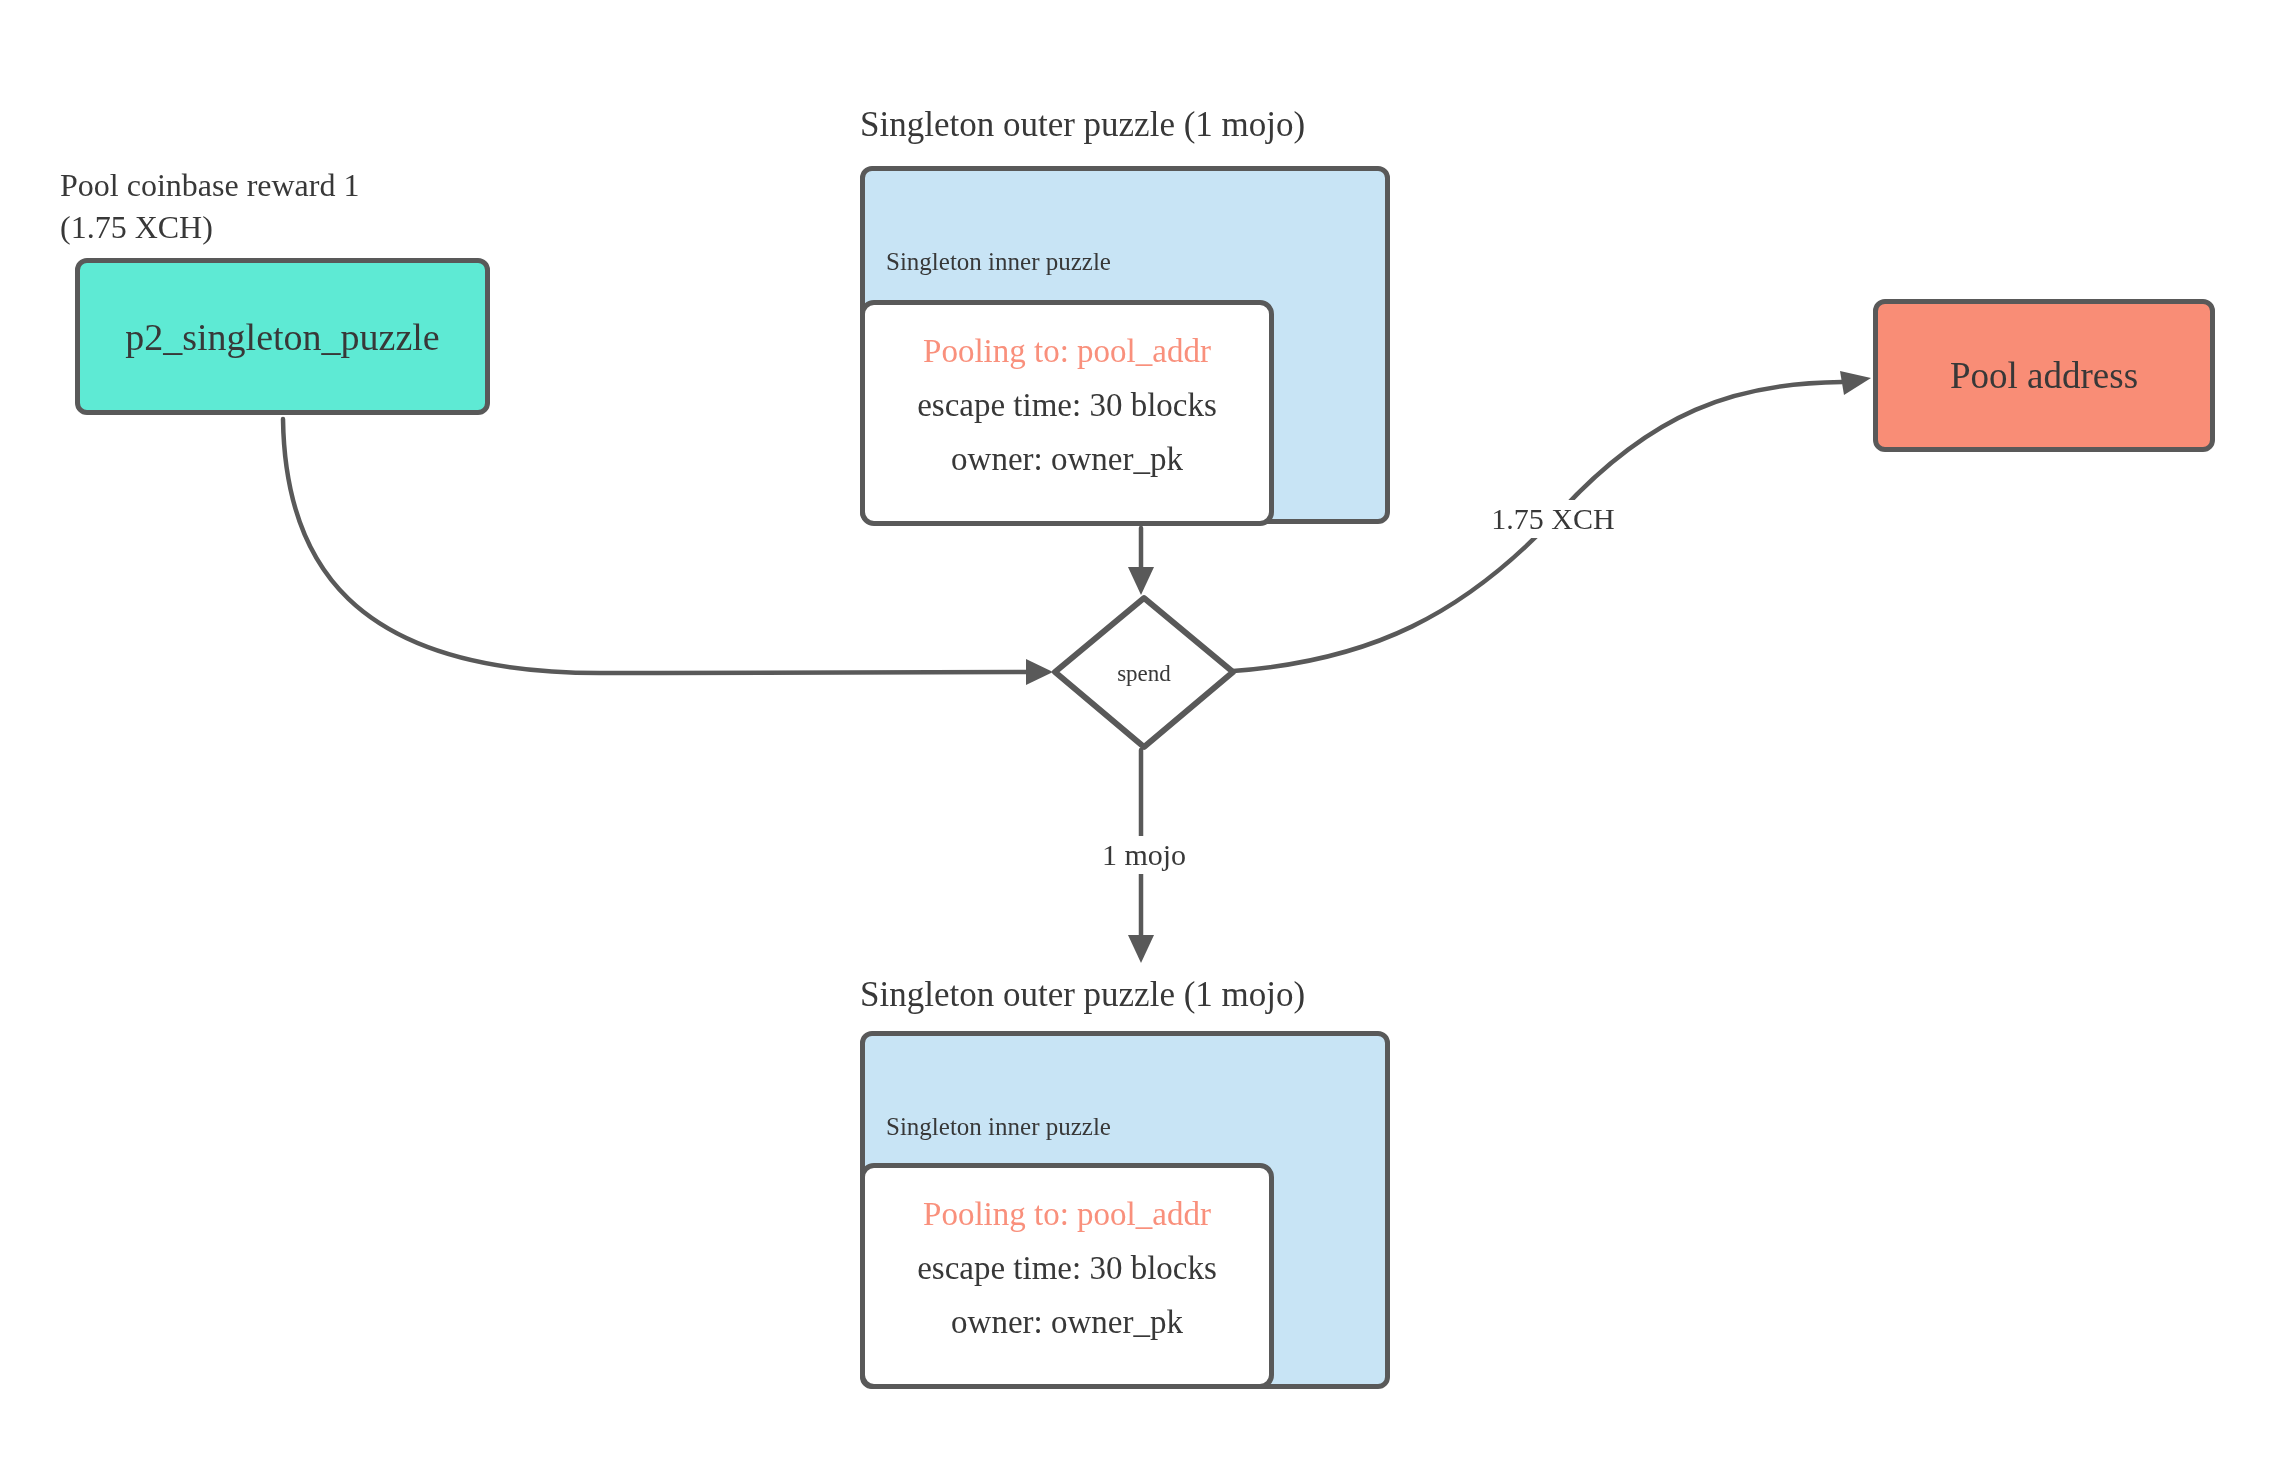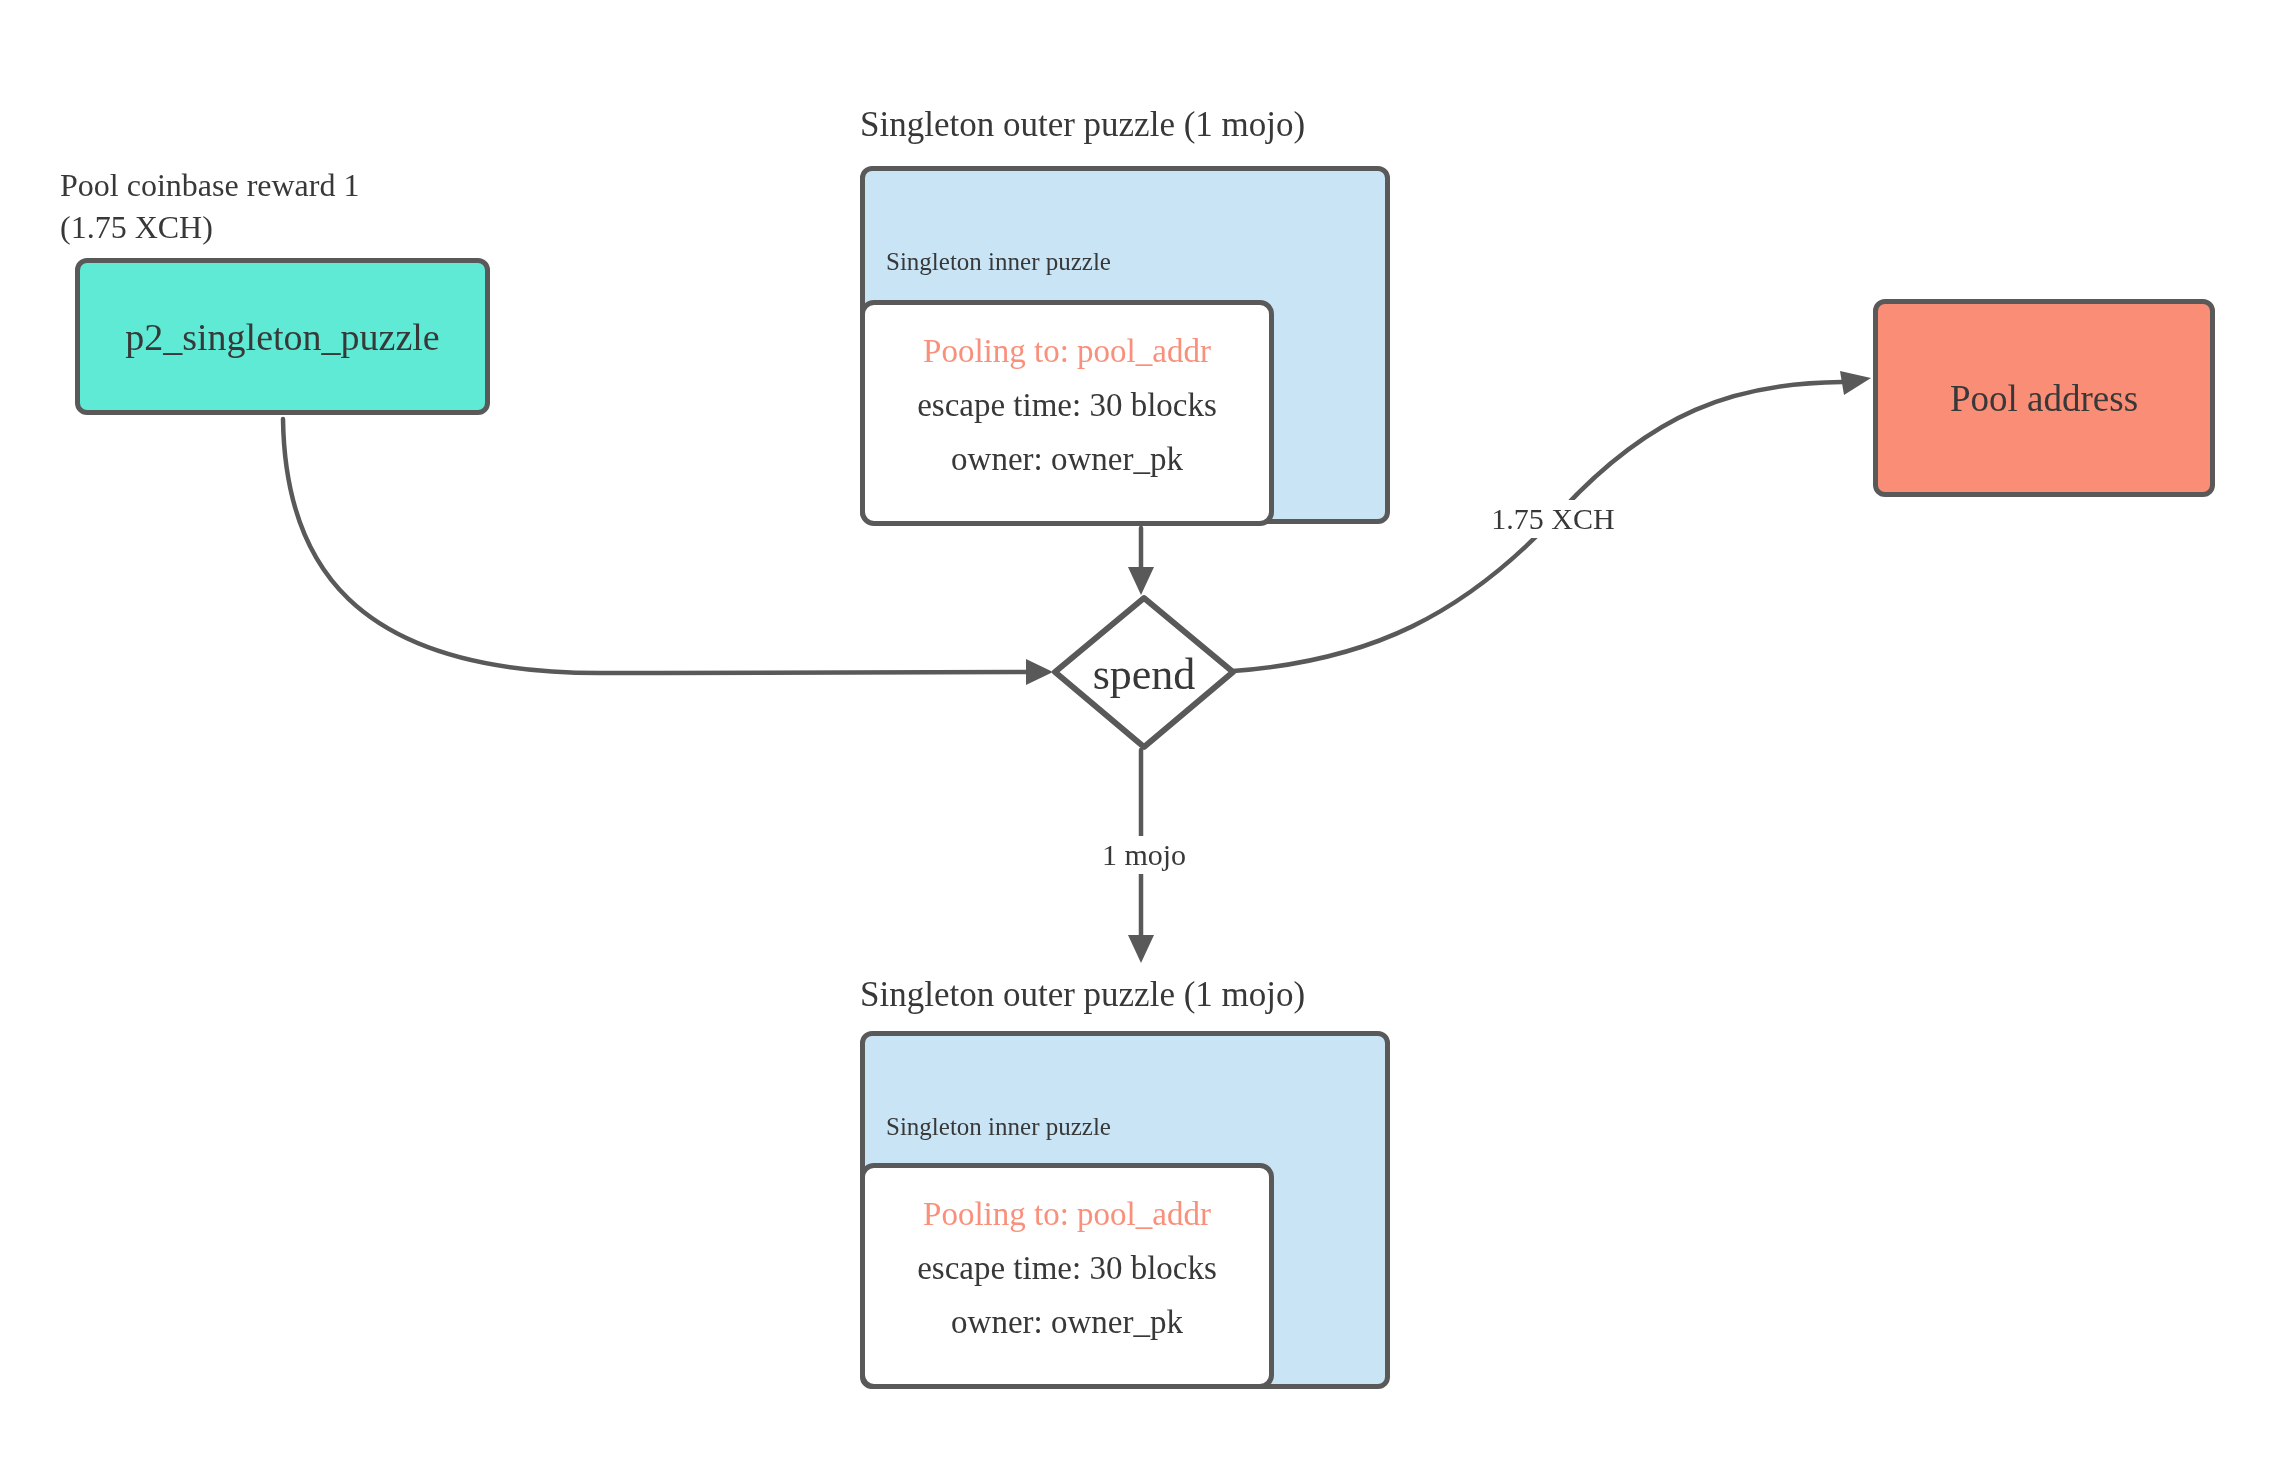--- a/index.html
+++ b/index.html
@@ -16,21 +16,21 @@
   .arrowhead{fill:#595959;stroke:none;}
   .diamond{fill:#ffffff;stroke:#595959;stroke-width:6;stroke-linejoin:round;}
 
   .node{
     position:absolute;box-sizing:border-box;
     border:5px solid #595959;border-radius:12px;
     display:flex;align-items:center;justify-content:center;
     text-align:center;
   }
   .node-yellow{left:75px;top:258px;width:415px;height:157px;background:#5eead4;font-size:38px;}
-  .node-pool{left:1873px;top:299px;width:342px;height:198px;background:#F98D76;font-size:37px;}
+  .node-pool{left:1873px;top:299px;width:342px;height:153px;background:#F98D76;font-size:37px;}
 
   .caption{
     position:absolute;left:60px;top:164px;width:446px;
     text-align:left;font-size:32px;line-height:1.32;
   }
 
   .group-title{
     position:absolute;left:860px;width:530px;
     text-align:left;font-size:35px;white-space:nowrap;
   }
@@ -53,21 +53,21 @@
     background:#ffffff;border:5px solid #595959;border-radius:14px;
     text-align:center;font-size:33px;line-height:1.63;
     padding-top:20px;
   }
   .state-box.top{top:300px;}
   .state-box.bottom{top:1163px;}
   .pooling-line{color:#F9907C;}
 
   .spend-label{
     position:absolute;left:1144px;top:674px;transform:translate(-50%,-50%);
-    font-size:44px;white-space:nowrap;
+    font-size:23px;white-space:nowrap;
   }
   .edge-label{
     position:absolute;transform:translate(-50%,-50%);
     background:#ffffff;padding:2px 10px;
     font-size:30px;white-space:nowrap;
   }
   .edge-label.xch{left:1553px;top:519px;}
   .edge-label.mojo{left:1144px;top:855px;}
 </style>
 </head>

